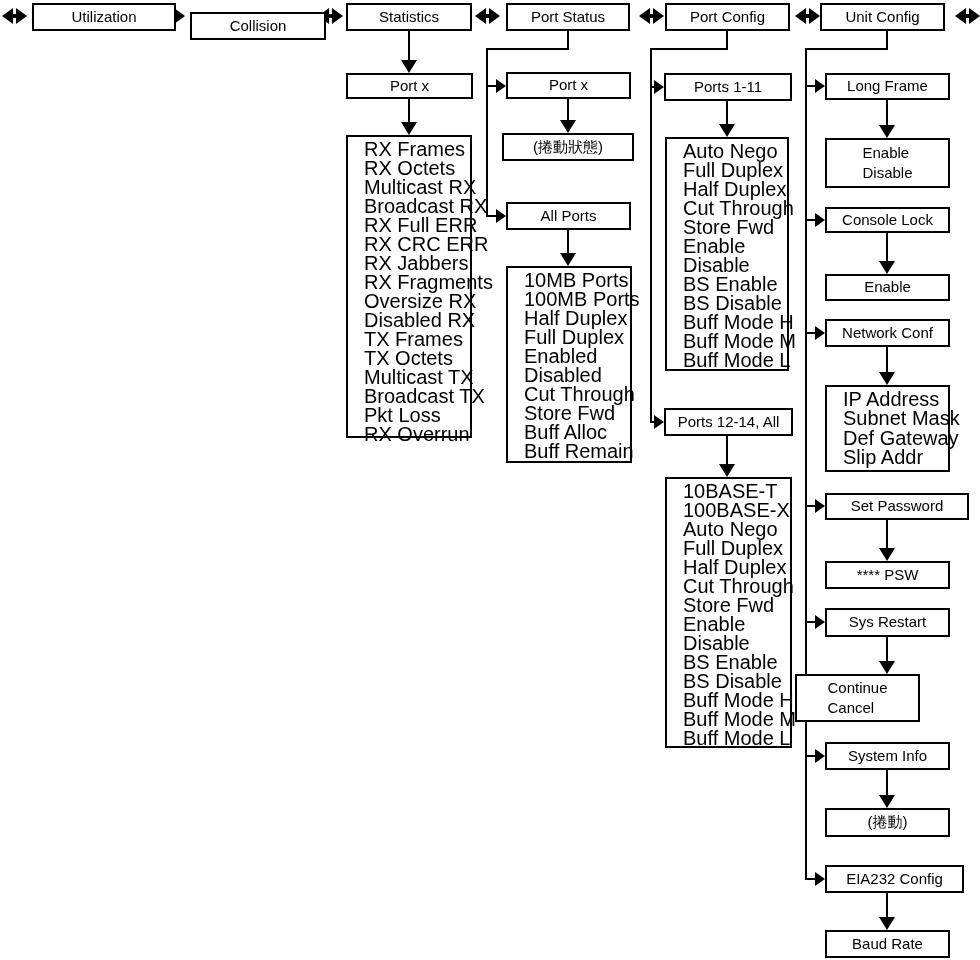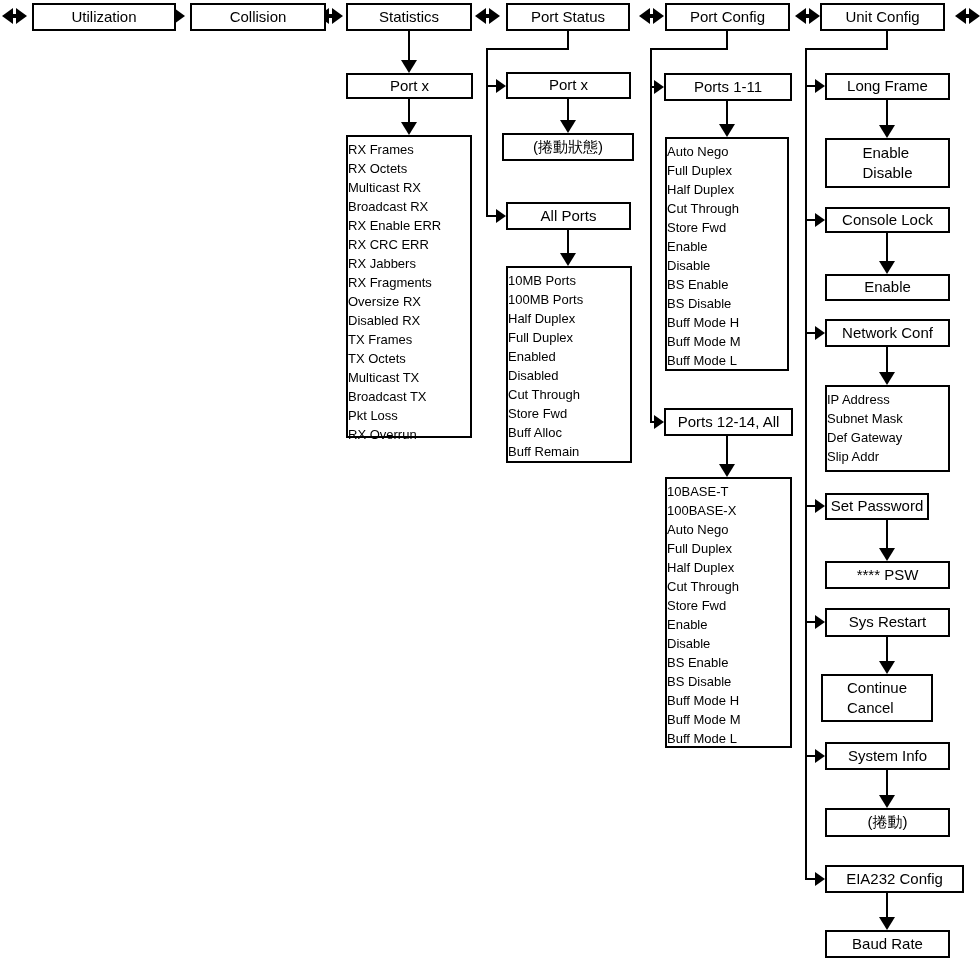--- a/index.html
+++ b/index.html
@@ -8,21 +8,21 @@
     font-family:"Liberation Sans","DejaVu Sans",sans-serif;
     color:#000;overflow:hidden;
   }
   .box{
     position:absolute;border:2px solid #000;background:#fff;
     display:flex;align-items:center;justify-content:center;
     font-size:15px;white-space:nowrap;box-sizing:border-box;line-height:1.1;
   }
   .listbox{
     position:absolute;border:2px solid #000;background:#fff;
-    font-size:13px;box-sizing:border-box;padding:3px 0;
+    font-size:20px;box-sizing:border-box;padding:3px 16px;
     display:flex;flex-direction:column;justify-content:flex-start;
   }
   .listbox .line{height:19px;line-height:19px;white-space:nowrap;}
   .stackbox{
     position:absolute;border:2px solid #000;background:#fff;
     font-size:15px;box-sizing:border-box;
     display:flex;align-items:center;justify-content:center;
   }
   .stackbox .inner{text-align:left;}
   .stackbox .line{height:20px;line-height:20px;white-space:nowrap;}
@@ -80,35 +80,35 @@
       <span class="bar"></span>
       <span class="tri-r"></span>
     </div>
   <div class="lr-pair" style="left:955px;top:8px">
       <span class="tri-l"></span>
       <span class="bar"></span>
       <span class="tri-r"></span>
     </div>
 
   <div class="box" style="left:32px;top:3px;width:144px;height:28px">Utilization</div>
-  <div class="box" style="left:190px;top:3px;width:136px;height:28px">Collision</div>
+  <div class="box" style="left:190px;top:12px;width:136px;height:28px">Collision</div>
   <div class="box" style="left:346px;top:3px;width:126px;height:28px">Statistics</div>
   <div class="box" style="left:506px;top:3px;width:124px;height:28px">Port Status</div>
   <div class="box" style="left:665px;top:3px;width:125px;height:28px">Port Config</div>
   <div class="box" style="left:820px;top:3px;width:125px;height:28px">Unit Config</div>
 
   <div class="darrow" style="left:401px;top:31px;height:42px"></div>
   <div class="box" style="left:346px;top:73px;width:127px;height:26px">Port x</div>
   <div class="darrow" style="left:401px;top:99px;height:36px"></div>
   <div class="listbox" style="left:346px;top:135px;width:126px;height:303px">
       <div class="line">RX Frames</div>
       <div class="line">RX Octets</div>
       <div class="line">Multicast RX</div>
       <div class="line">Broadcast RX</div>
-      <div class="line">RX Enable ERR</div>
+      <div class="line">RX Full ERR</div>
       <div class="line">RX CRC ERR</div>
       <div class="line">RX Jabbers</div>
       <div class="line">RX Fragments</div>
       <div class="line">Oversize RX</div>
       <div class="line">Disabled RX</div>
       <div class="line">TX Frames</div>
       <div class="line">TX Octets</div>
       <div class="line">Multicast TX</div>
       <div class="line">Broadcast TX</div>
       <div class="line">Pkt Loss</div>
@@ -199,34 +199,34 @@
         <div class="line">Disable</div>
       </div>
     </div>
 
   <div class="box" style="left:825px;top:207px;width:125px;height:26px">Console Lock</div>
   <div class="darrow" style="left:879px;top:233px;height:41px"></div>
   <div class="box" style="left:825px;top:274px;width:125px;height:27px">Enable</div>
 
   <div class="box" style="left:825px;top:319px;width:125px;height:28px">Network Conf</div>
   <div class="darrow" style="left:879px;top:347px;height:38px"></div>
-  <div class="listbox" style="left:825px;top:385px;width:125px;height:87px;justify-content:flex-start">
+  <div class="listbox" style="left:825px;top:385px;width:125px;height:87px;justify-content:space-between">
       <div class="line">IP Address</div>
       <div class="line">Subnet Mask</div>
       <div class="line">Def Gateway</div>
       <div class="line">Slip Addr</div>
     </div>
 
-  <div class="box" style="left:825px;top:493px;width:104px;height:27px">Set Password</div>
+  <div class="box" style="left:825px;top:493px;width:144px;height:27px">Set Password</div>
   <div class="darrow" style="left:879px;top:520px;height:41px"></div>
   <div class="box" style="left:825px;top:561px;width:125px;height:28px">**** PSW</div>
 
   <div class="box" style="left:825px;top:608px;width:125px;height:29px">Sys Restart</div>
   <div class="darrow" style="left:879px;top:637px;height:37px"></div>
-  <div class="stackbox" style="left:821px;top:674px;width:112px;height:48px">
+  <div class="stackbox" style="left:795px;top:674px;width:125px;height:48px">
       <div class="inner">
         <div class="line">Continue</div>
         <div class="line">Cancel</div>
       </div>
     </div>
 
   <div class="box" style="left:825px;top:742px;width:125px;height:28px">System Info</div>
   <div class="darrow" style="left:879px;top:770px;height:38px"></div>
   <div class="box" style="left:825px;top:808px;width:125px;height:29px">(捲動)</div>
 

